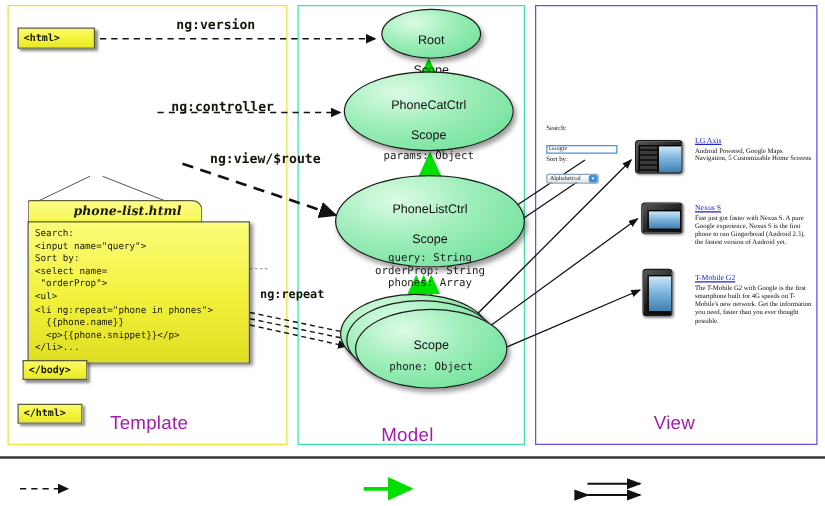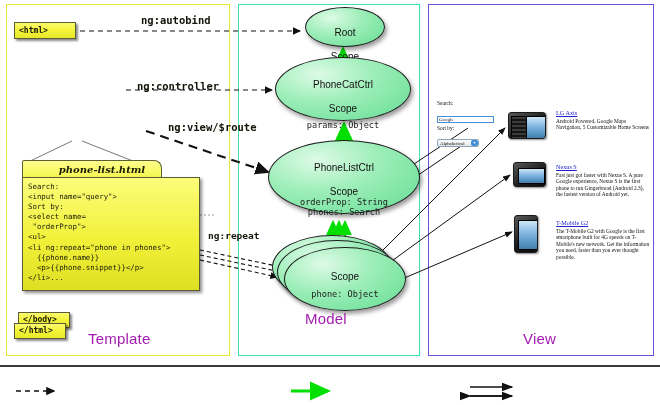--- a/index.html
+++ b/index.html
@@ -10,37 +10,37 @@
 
   
   .panel{position:absolute;background:#fff;box-sizing:border-box;}
   #panel-template{left:6px;top:4px;width:224px;height:352px;border:1.5px solid #e9e436;}
   #panel-model{left:238px;top:4px;width:182px;height:352px;border:1.5px solid #3fe0a8;}
   #panel-view{left:428px;top:4px;width:226px;height:352px;border:1.5px solid #6a4fe0;}
 
   .col-label{position:absolute;font-size:15px;color:#a21caf;font-weight:500;
              letter-spacing:.2px;}
   #label-template{left:88px;top:330px;}
-  #label-model{left:305px;top:310px;}
+  #label-model{left:305px;top:340px;}
   #label-view{left:523px;top:330px;}
 
   
   .ybox{position:absolute;box-sizing:border-box;
         border:1px solid #5d5d33;
         background:linear-gradient(180deg,#fbfb70 0%,#f4f43a 48%,#e9e92a 100%);
         box-shadow:2px 2px 2px rgba(0,0,0,.45);
         font-family:"DejaVu Sans Mono", monospace;
         font-weight:bold;color:#17170a;}
   #box-html{left:14px;top:22px;width:62px;height:17px;font-size:8px;
             line-height:15px;padding-left:4px;}
   #box-body{left:18px;top:66px;width:104px;height:47px;font-size:8.5px;
             line-height:12.5px;padding:5px 0 0 5px;white-space:pre;}
   #box-ngview{left:14px;top:123px;width:128px;height:18px;font-size:8.5px;
               line-height:16px;padding-left:5px;}
-  #box-bodyend{left:18px;top:312px;width:52px;height:16px;font-size:8px;
+  #box-bodyend{left:18px;top:288px;width:52px;height:16px;font-size:8px;
                line-height:14px;padding-left:4px;}
   #box-htmlend{left:14px;top:323px;width:52px;height:16px;font-size:8px;
                line-height:14px;padding-left:4px;}
   #ngview-slot{display:inline-block;width:8px;height:7px;background:#f7f7b0;
                border:1px solid #4a4a22;vertical-align:middle;margin:0 1px;}
 
   
   #tpl-file{position:absolute;left:22px;top:160px;width:178px;height:133px;}
   #tpl-tab{position:absolute;left:0;top:0;width:118px;height:18px;
            border:1px solid #5d5d33;border-bottom:none;
@@ -219,41 +219,42 @@
 &lt;ul&gt;
 &lt;li ng:repeat="phone in phones"&gt;
   {{phone.name}}
   &lt;p&gt;{{phone.snippet}}&lt;/p&gt;
 &lt;/li&gt;...</div>
   </div>
 
   <div class="ybox" id="box-bodyend">&lt;/body&gt;</div>
   <div class="ybox" id="box-htmlend">&lt;/html&gt;</div>
 
-  <div class="wlabel" id="lbl-autobind">ng:autobind</div>
+  <div class="wlabel" id="lbl-autobind">ng:version</div>
   <div class="wlabel" id="lbl-controller">ng:controller</div>
   <div class="wlabel" id="lbl-route">ng:view/$route</div>
   <div class="wlabel" id="lbl-repeat">ng:repeat</div>
 
   <div class="scope" id="scope-root">
     <div class="t">Root</div>
     <div class="t">Scope</div>
   </div>
 
   <div class="scope" id="scope-cat">
     <div class="t">PhoneCatCtrl</div>
     <div class="t">Scope</div>
     <div class="m" style="margin-top:6px;">params: Object</div>
   </div>
 
   <div class="scope" id="scope-list">
     <div class="t">PhoneListCtrl</div>
     <div class="t">Scope</div>
+    <div class="m" style="margin-top:5px;">query: String</div>
     <div class="m">orderProp: String</div>
-    <div class="m">phones: Search</div>
+    <div class="m">phones: Array</div>
   </div>
 
   <div class="scope" id="scope-rep3"></div>
   <div class="scope" id="scope-rep2"></div>
   <div class="scope" id="scope-rep1">
     <div class="t">Scope</div>
     <div class="m" style="margin-top:6px;">phone: Object</div>
   </div>
 
   <div id="view-form">

